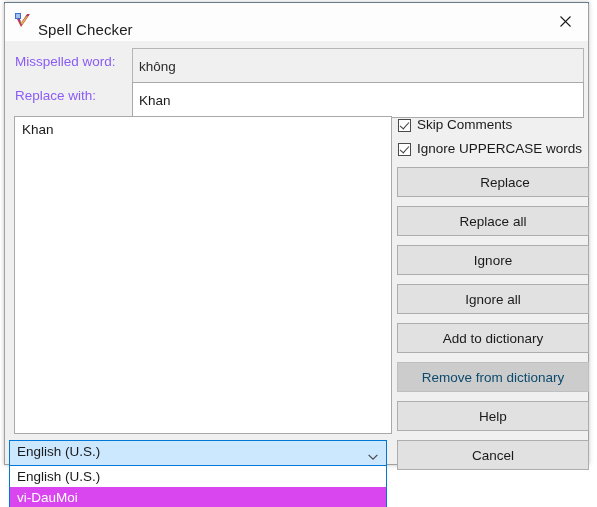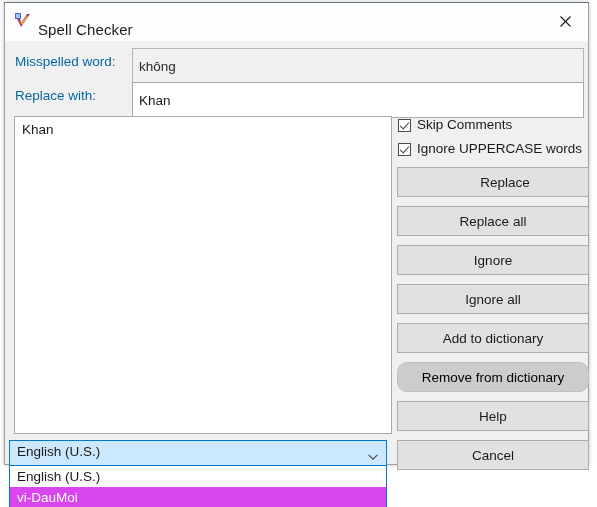--- a/index.html
+++ b/index.html
@@ -72,21 +72,21 @@
     display: flex;
     align-items: center;
     justify-content: center;
     cursor: default;
   }
 
   
   .field-label {
     position: absolute;
     font-size: 13.5px;
-    color: #0369a1;
+    color: #8b5cf6;
     white-space: nowrap;
   }
   #lbl-misspelled { left: 10px; top: 51px; }
   #lbl-replace    { left: 10px; top: 85px; }
 
   .textbox {
     position: absolute;
     box-sizing: border-box;
     border: 1px solid #a9a9a9;
     font-family: "Liberation Sans", sans-serif;
@@ -182,22 +182,21 @@
     color: #1a1a1a;
     display: flex;
     align-items: center;
     justify-content: center;
     cursor: default;
     white-space: nowrap;
   }
   .btn.disabled {
     background: #cccccc;
     border-color: #bfbfbf;
-    color: #000000;
-    border-radius: 10px;
+    color: #0c4a6e;
   }
 
   
   #language-combo {
     position: absolute;
     left: 9px;
     top: 440px;
     width: 378px;
     height: 26px;
     background: #cce8ff;

